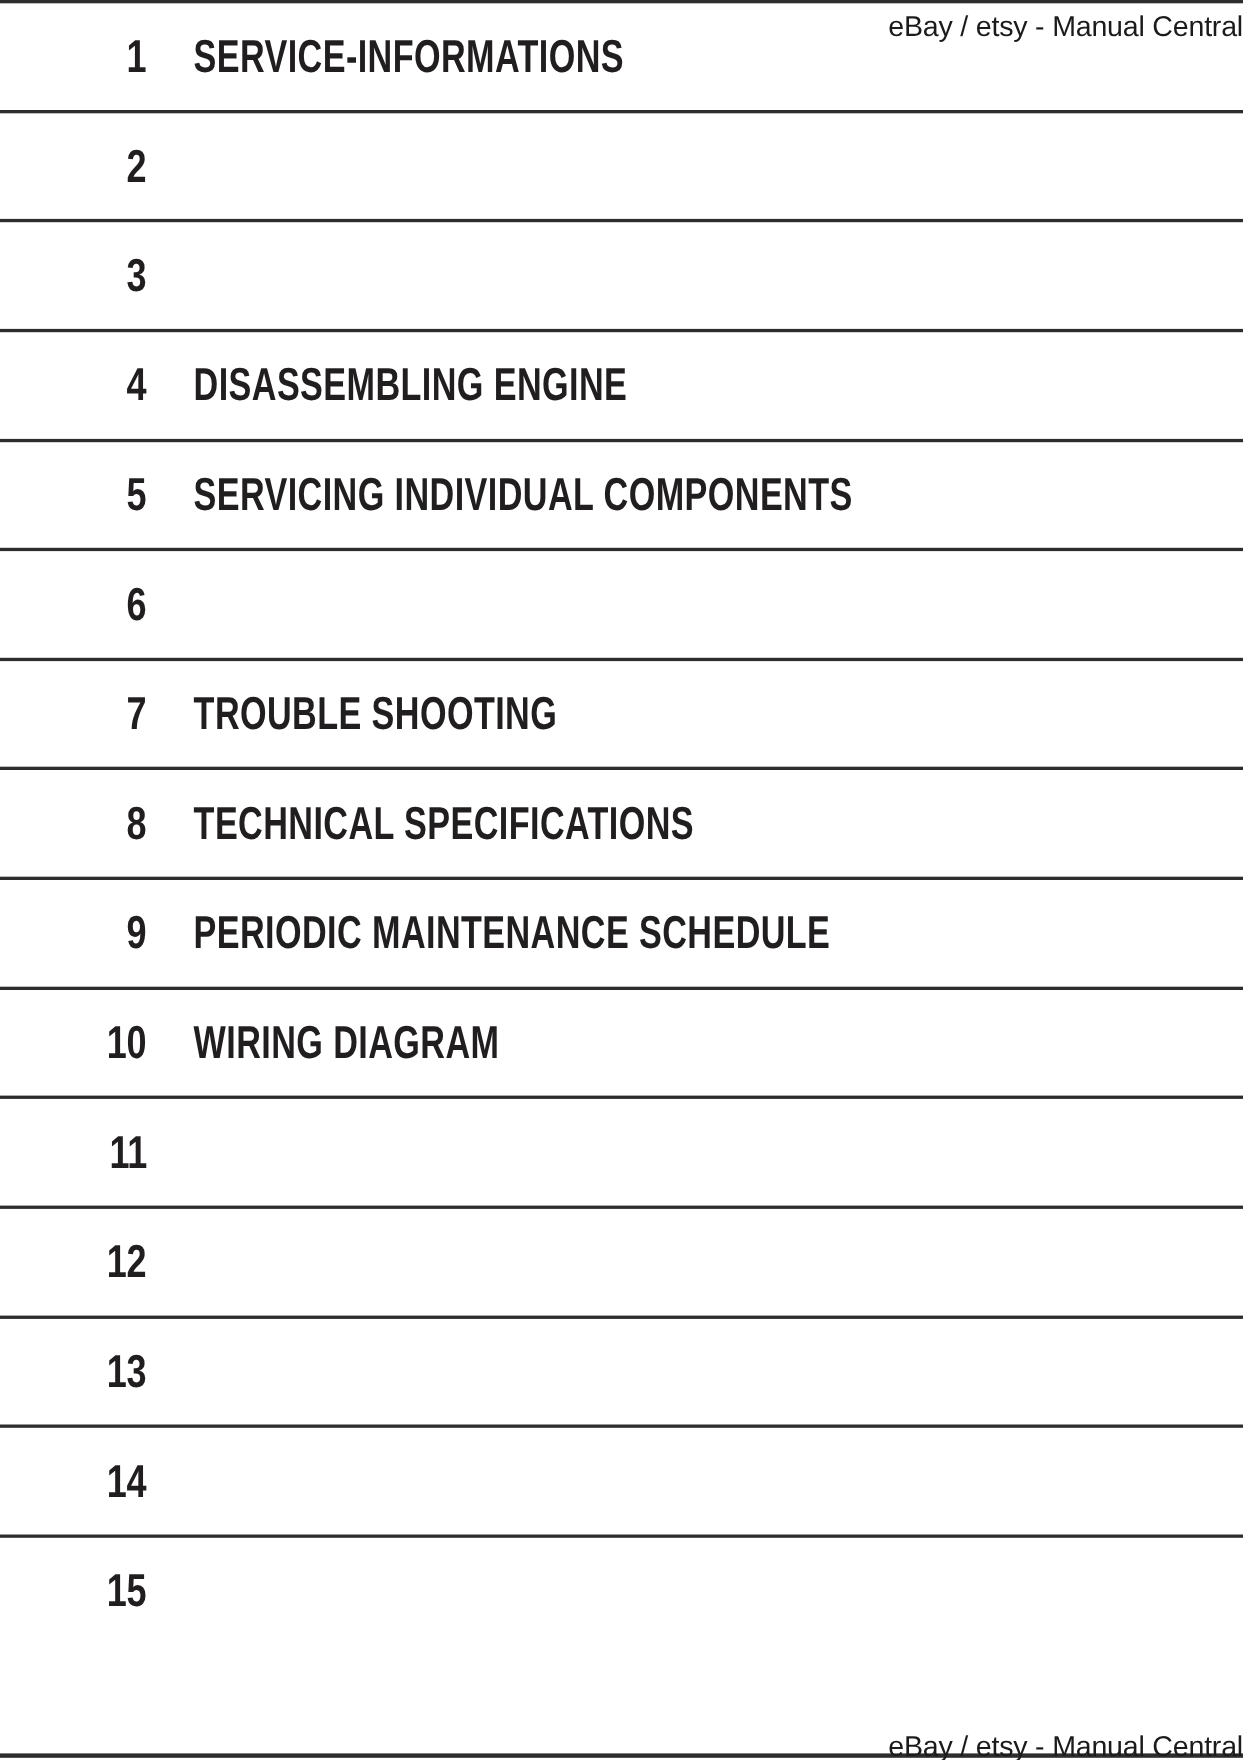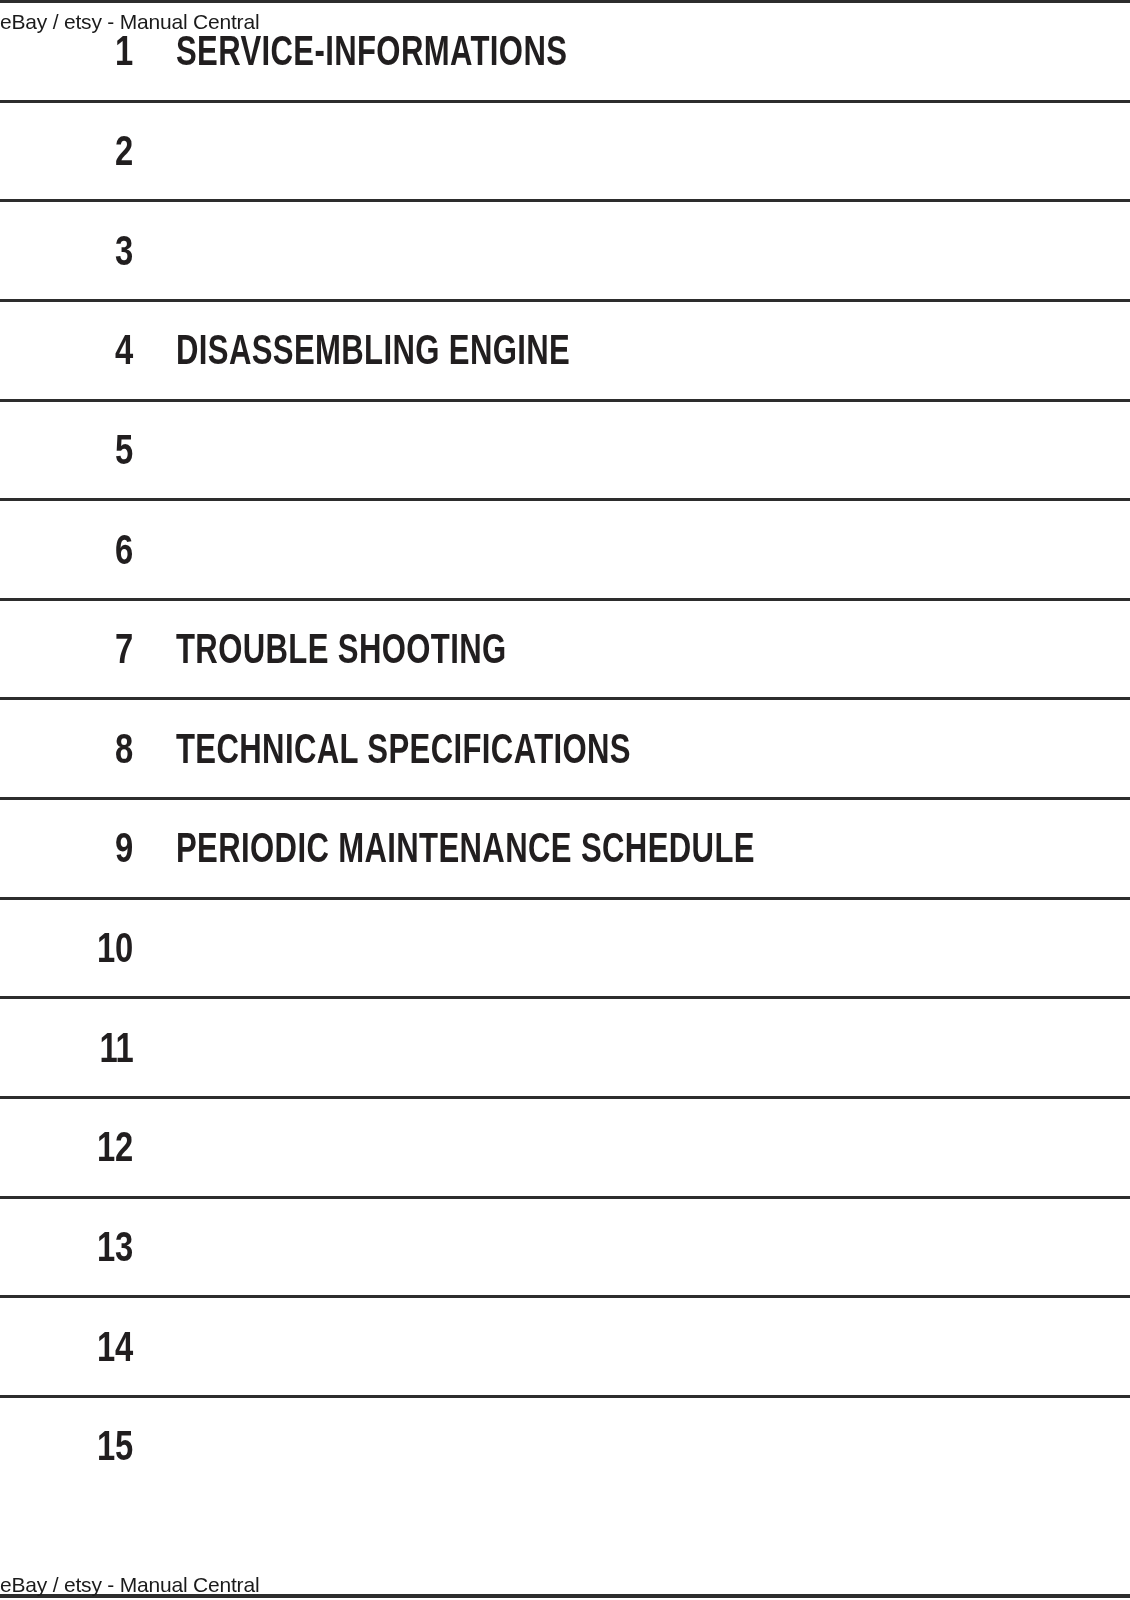--- a/index.html
+++ b/index.html
@@ -65,22 +65,22 @@
     left: 0;
     top: 1594px;
     width: 100%;
     height: 3.5px;
     background: var(--divider, #2d2d2d);
   }
   .watermark {
     position: absolute;
     left: 0;
     width: 100%;
-    text-align: left;
-    font-size: 21px;
+    text-align: right;
+    font-size: 26px;
     line-height: 1;
     color: var(--watermark, #1b1b1b);
     letter-spacing: -0.2px;
     z-index: 5;
   }
   .watermark.top { top: 11px; }
   .watermark.bottom { top: 1574px; }
 </style>
 </head>
 <body>
@@ -116,20 +116,23 @@
     </div>
     <div class="title-cell">
       <span class="title">DISASSEMBLING ENGINE</span>
     </div>
   </div>
 
   <div class="toc-row">
     <div class="num-cell">
       <span class="num">5</span>
     </div>
+    <div class="title-cell">
+      <span class="title">SERVICING INDIVIDUAL COMPONENTS</span>
+    </div>
   </div>
 
   <div class="toc-row">
     <div class="num-cell">
       <span class="num">6</span>
     </div>
   </div>
 
   <div class="toc-row">
     <div class="num-cell">
@@ -154,20 +157,23 @@
       <span class="num">9</span>
     </div>
     <div class="title-cell">
       <span class="title">PERIODIC MAINTENANCE SCHEDULE</span>
     </div>
   </div>
 
   <div class="toc-row">
     <div class="num-cell">
       <span class="num">10</span>
+    </div>
+    <div class="title-cell">
+      <span class="title">WIRING DIAGRAM</span>
     </div>
   </div>
 
   <div class="toc-row">
     <div class="num-cell">
       <span class="num">11</span>
     </div>
     <div class="title-cell">
       <span class="title"></span>
     </div>

